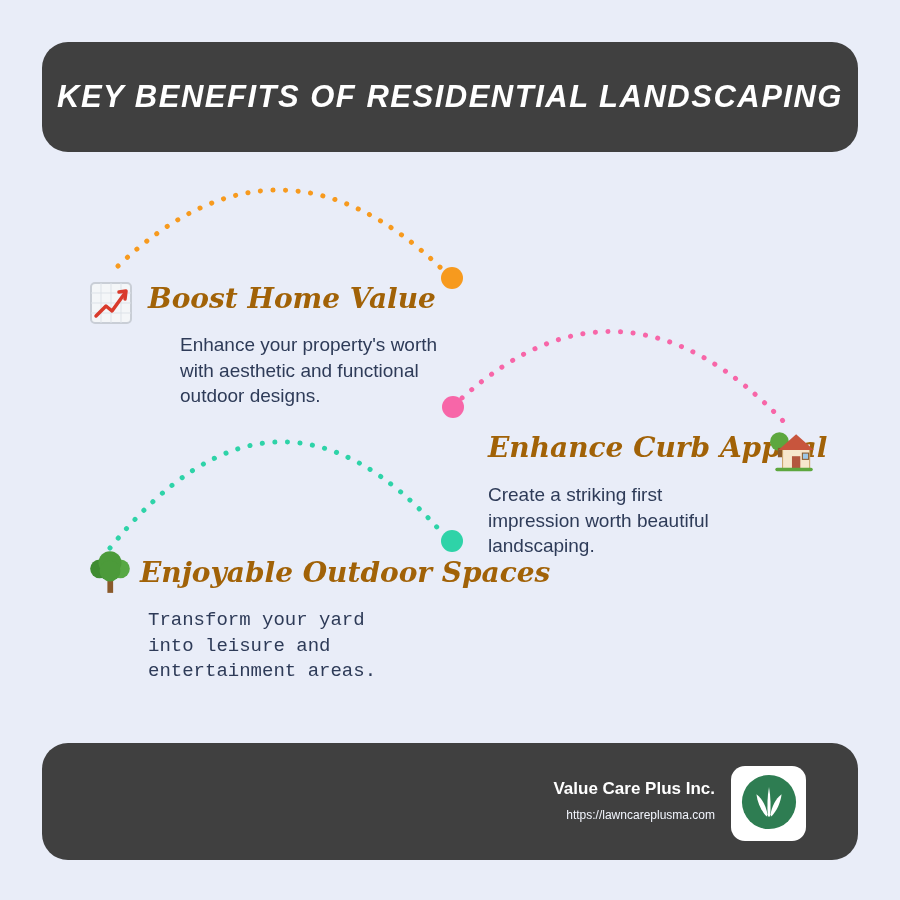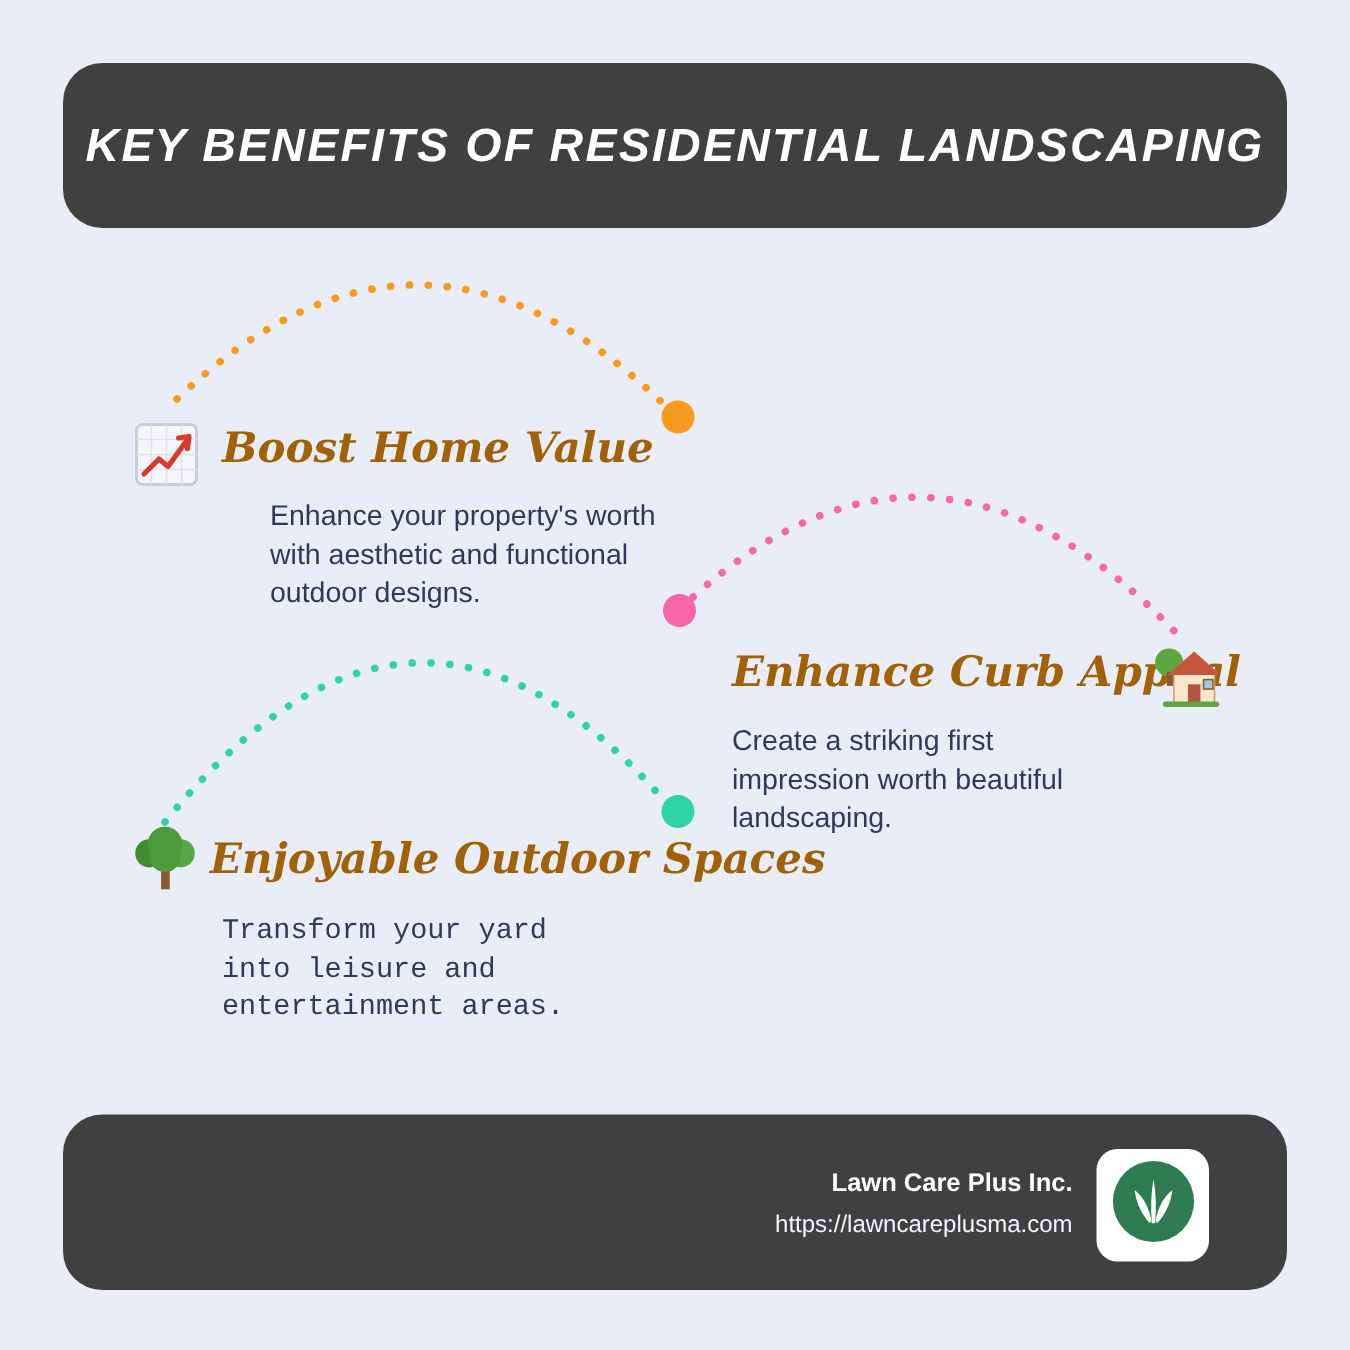--- a/index.html
+++ b/index.html
@@ -43,21 +43,21 @@
     position:absolute; margin:0;
     font-size:19px; line-height:25.5px; color:#2e3b58;
   }
   .desc-1 { left:160px; top:332px; width:272px;margin-left:20px; }
   .desc-2 { left:488px; top:482px; width:252px; }
   .desc-3 { left:148px; top:608px; width:256px;font-family:Liberation Mono, monospace; }
 
   .footer { left:42px; top:743px; width:816px; height:117px; }
   .footer-text { position:absolute; right:185px; top:779px; text-align:right; color:#ffffff; }
   .footer-company { font-size:17px; font-weight:700; }
-  .footer-site { font-size:16px; margin-top:9px; color:#f2f5fd; }
+  .footer-site { font-size:12px; margin-top:9px; color:#f2f5fd; }
   .logo-badge {
     position:absolute; left:731px; top:766px;
     width:75px; height:75px; border-radius:14px; background:#ffffff;
     display:flex; align-items:center; justify-content:center;
   }
 </style>
 </head>
 <body>
 
 <div class="canvas">
@@ -107,21 +107,21 @@
       <circle cx="33" cy="20" r="9" fill="#57a844"></circle>
       <circle cx="23" cy="14" r="11" fill="#4c9a3a"></circle>
       <circle cx="23" cy="22" r="10" fill="#4c9a3a"></circle>
     </svg>
   </span>
   <h2 class="benefit-title title-3">Enjoyable Outdoor Spaces</h2>
   <p class="benefit-desc desc-3">Transform your yard into leisure and entertainment areas.</p>
 
   <div class="banner footer"></div>
   <div class="footer-text">
-    <div class="footer-company">Lawn Care Plus Inc.</div>
+    <div class="footer-company">Value Care Plus Inc.</div>
     <div class="footer-site">https://lawncareplusma.com</div>
   </div>
   <div class="logo-badge">
     <span>
       <svg width="58" height="58" viewBox="0 0 60 60">
         <circle cx="30" cy="30" r="28" fill="#2e7d52"></circle>
         <path d="M27.5 45 C22 39 18 31 17 22 C23.5 27 27 35 28.5 43 Z" fill="#ffffff"></path>
         <path d="M32.5 45 C38 39 42 31 43 22 C36.5 27 33 35 31.5 43 Z" fill="#ffffff"></path>
         <path d="M28.8 45 C28 34 28.3 24 30 14.5 C31.7 24 32 34 31.2 45 Z" fill="#ffffff"></path>
       </svg>

